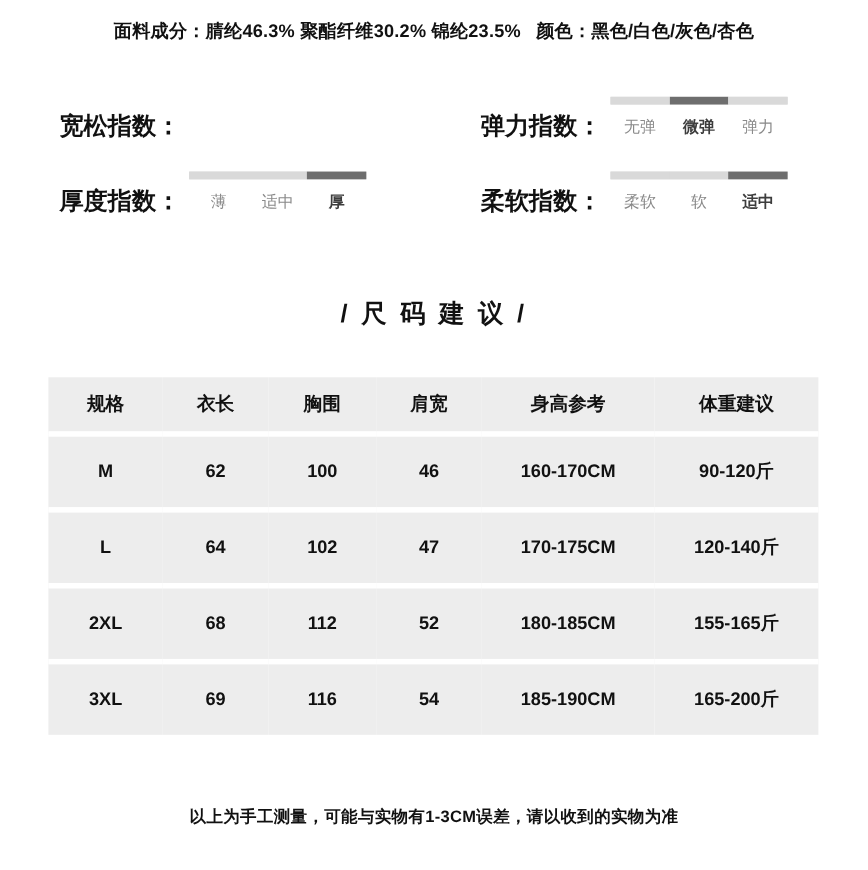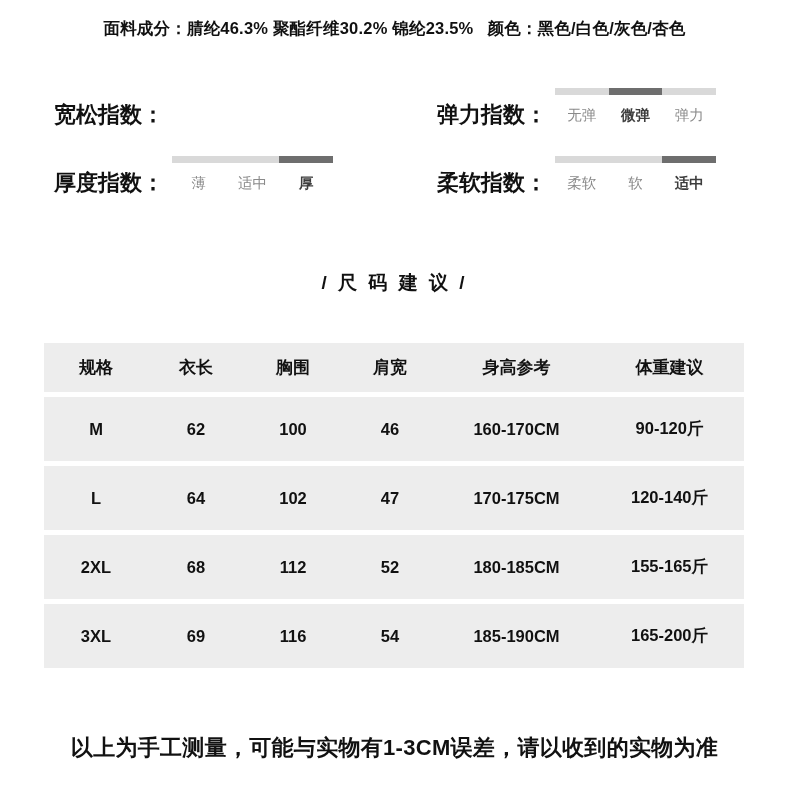--- a/index.html
+++ b/index.html
@@ -95,21 +95,21 @@
   .meter-thick { top: 68px; left: 54px; }
   .meter-soft { top: 68px; left: 437px; }
 
   
   .size-heading {
     position: absolute;
     top: 270px;
     left: 0;
     width: 789px;
     text-align: center;
-    font-size: 19px;
+    font-size: 23px;
     font-weight: bold;
     letter-spacing: 3px;
   }
 
   
   .size-table {
     position: absolute;
     top: 343px;
     left: 44px;
     width: 700px;
@@ -144,21 +144,21 @@
   .col-height { width: 157px; }
   .col-weight { width: 149px; }
 
   
   .footer-note {
     position: absolute;
     top: 733px;
     left: 0;
     width: 789px;
     text-align: center;
-    font-size: 22px;
+    font-size: 15px;
     font-weight: bold;
     letter-spacing: 0.3px;
     white-space: nowrap;
   }
 </style>
 </head>
 <body>
 
 <div class="page">
 

